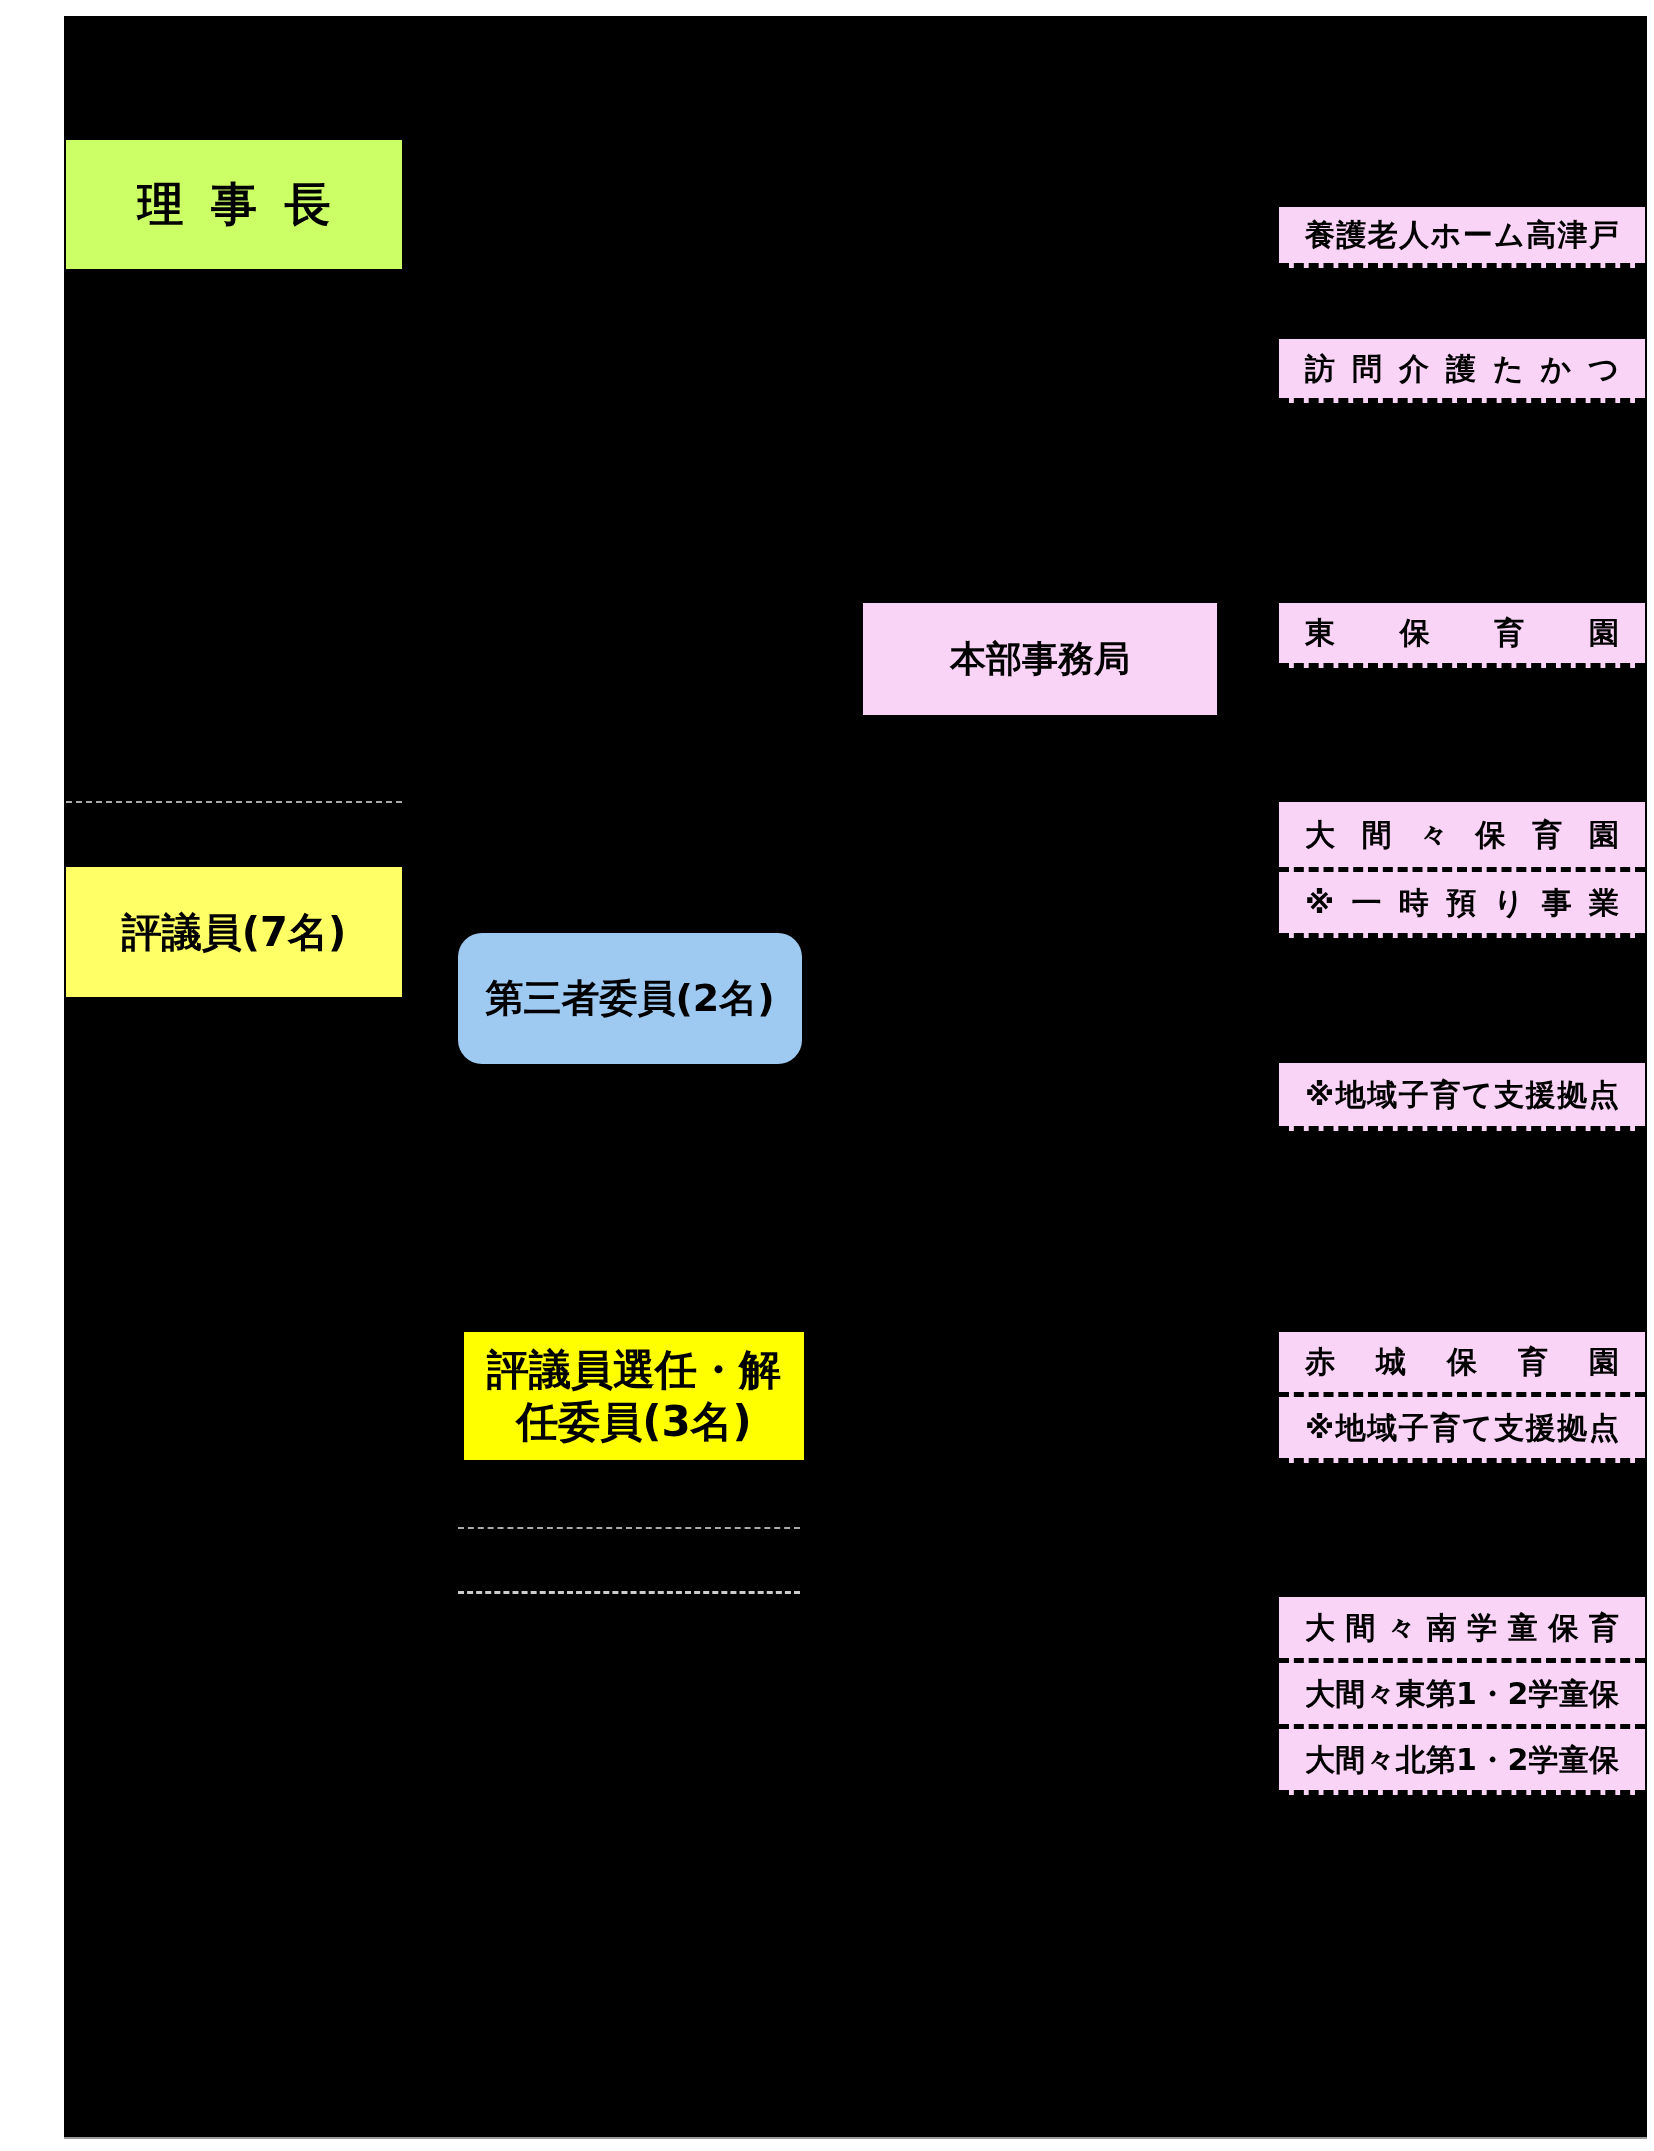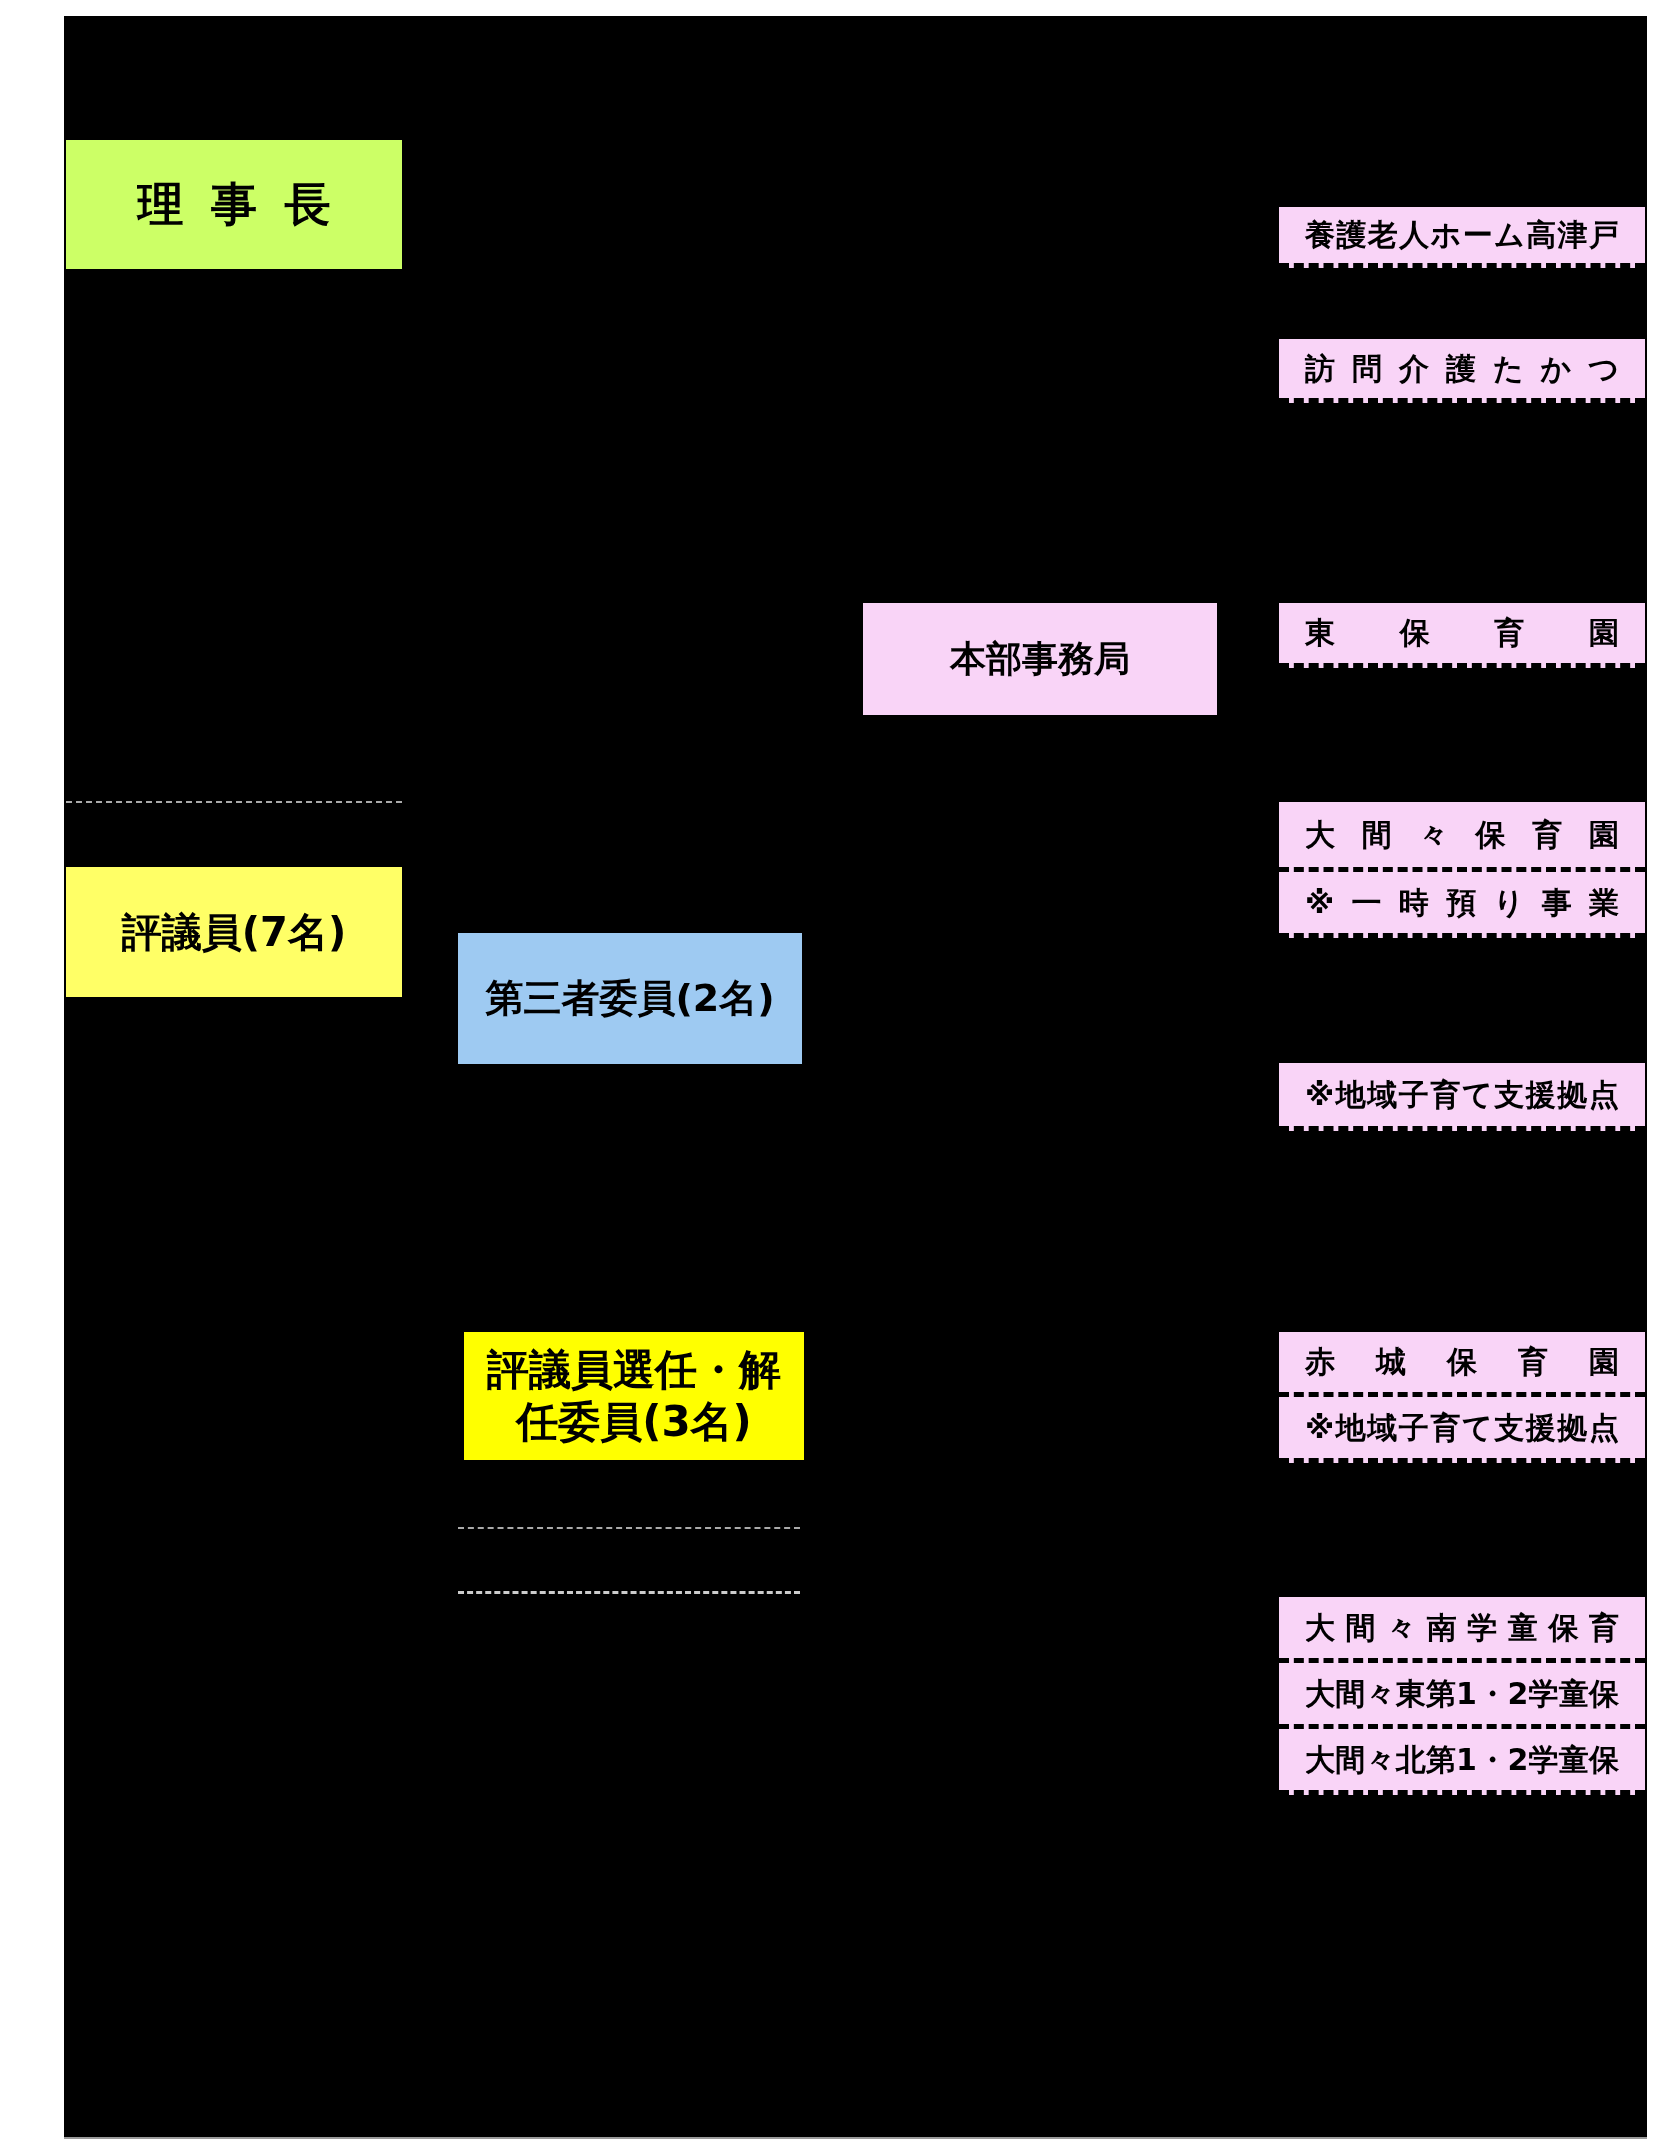--- a/index.html
+++ b/index.html
@@ -77,21 +77,21 @@
   <div class="board">
 
     <div class="box green" style="left:2px; top:124px; width:336px; height:129px; font-size:46px;">理 事 長</div>
 
 
     <div class="dash-line" style="left:2px; top:785px; width:336px;"></div>
 
     <div class="box yellow" style="left:2px; top:851px; width:336px; height:130px; font-size:40px;">評議員(7名)</div>
 
 
-    <div class="box blue" style="left:394px; top:917px; width:344px; height:131px; font-size:38px;">第三者委員(2名)</div>
+    <div class="box blue" style="left:394px; top:917px; width:344px; height:131px; font-size:38px;border-radius:24px;">第三者委員(2名)</div>
 
     <div class="box bright" style="left:400px; top:1316px; width:340px; height:128px; font-size:42px; line-height:1.25;">評議員選任・解
 任委員(3名)</div>
 
     <div class="dash-line" style="left:394px; top:1511px; width:342px;"></div>
 
     <div class="dash-line lighter" style="left:394px; top:1575px; width:342px;"></div>
 
     <div class="box pink" style="left:799px; top:587px; width:354px; height:112px; font-size:36px;">本部事務局</div>
 

